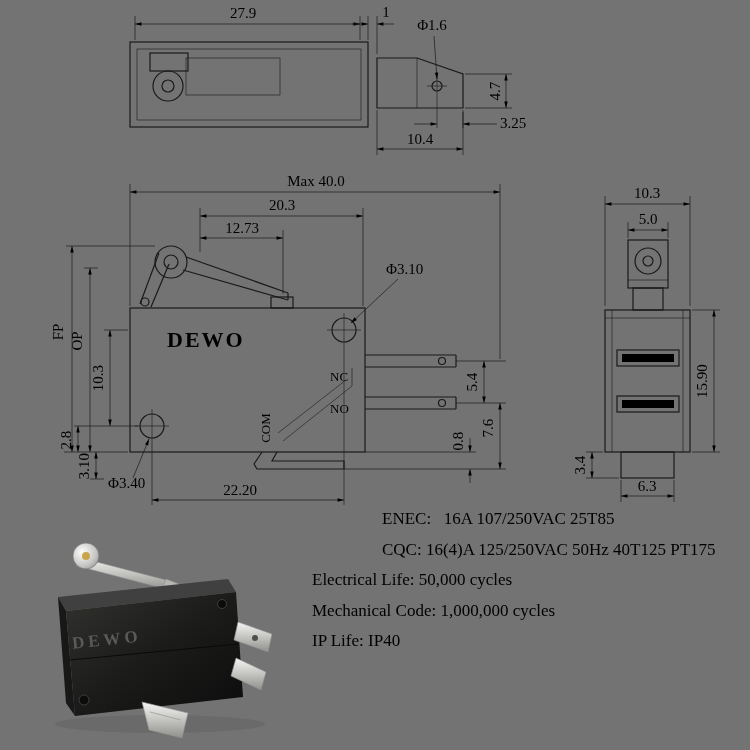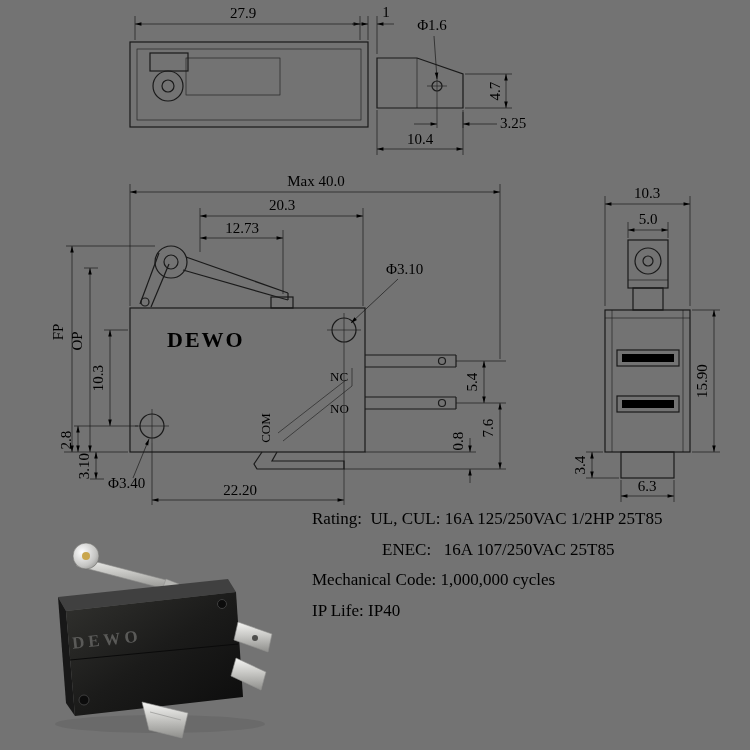--- a/index.html
+++ b/index.html
@@ -254,18 +254,19 @@
 
     <polygon points="238,622 272,634 268,652 234,640" fill="url(#met)" stroke="#91918f" stroke-width="0.6"></polygon>
     <circle cx="255" cy="638" r="3" fill="#4e4e4c"></circle>
     <polygon points="236,658 266,672 261,690 231,676" fill="url(#met)" stroke="#91918f" stroke-width="0.6"></polygon>
     <polygon points="142,702 188,713 182,738 149,730" fill="url(#met)" stroke="#91918f" stroke-width="0.6"></polygon>
     <line x1="150" y1="712" x2="181" y2="720" stroke="#a8a8a6" stroke-width="1"></line>
   </g>
 </svg>
 
 <div class="specs">
-  <div class="spec-line">Rating:  UL, CUL: 16A 125/250VAC 1/2HP 25T85</div>
   <div class="spec-line indent">ENEC:   16A 107/250VAC 25T85</div>
+  <div class="spec-line indent">CQC: 16(4)A 125/250VAC 50Hz 40T125 PT175</div>
+  <div class="spec-line">Electrical Life: 50,000 cycles</div>
   <div class="spec-line">Mechanical Code: 1,000,000 cycles</div>
   <div class="spec-line">IP Life: IP40</div>
 </div>
 </div>
 
 </body></html>

